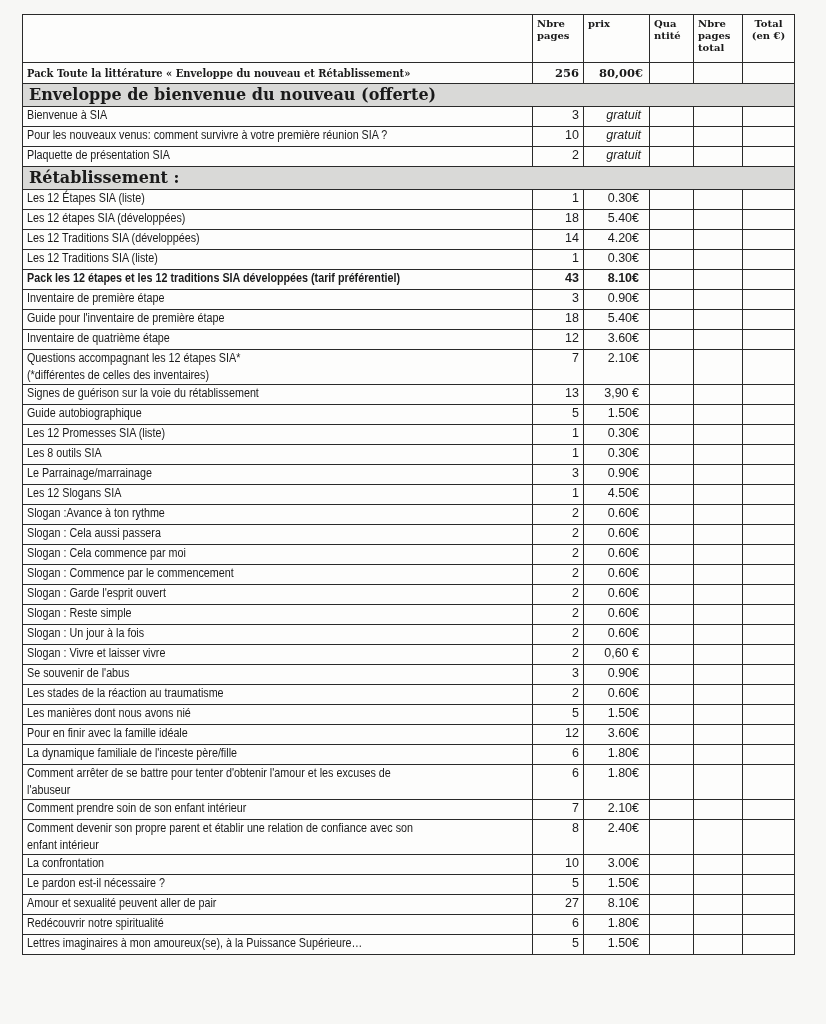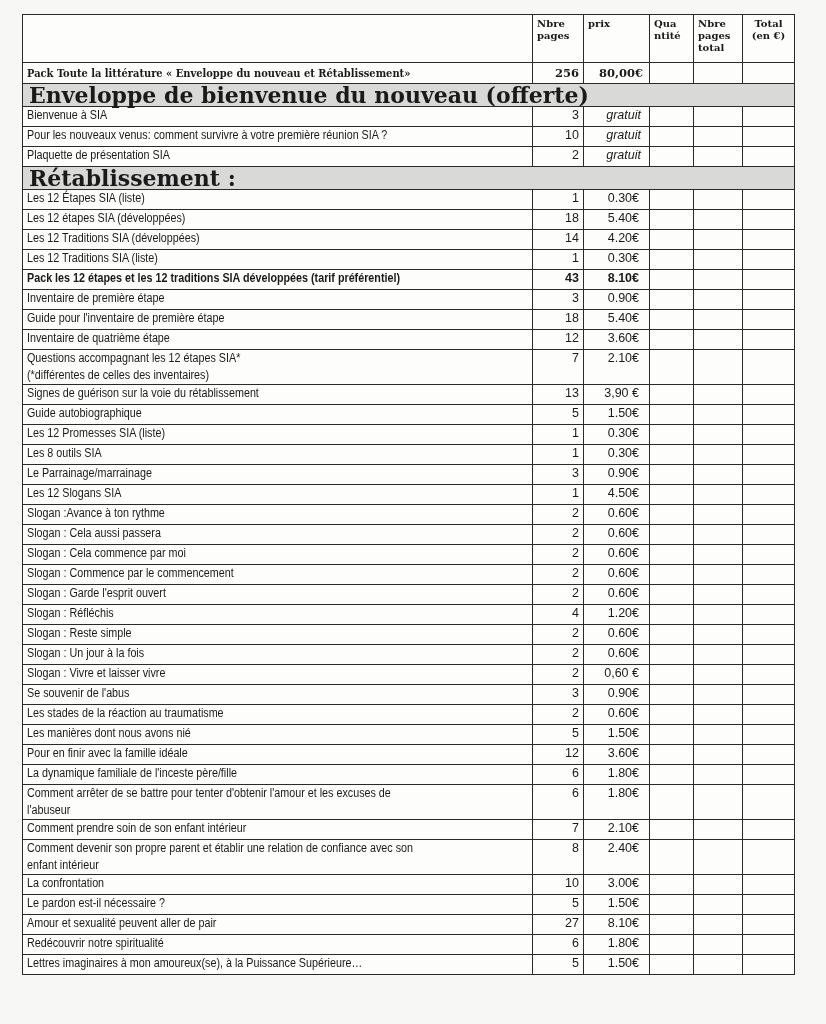--- a/index.html
+++ b/index.html
@@ -29,21 +29,21 @@
   .row td.num { text-align: right; }
   .row td.price { text-align: right; padding-right: 10px; }
   .row td.free { font-style: italic; text-align: right; padding-right: 8px; }
   .row.tall td { height: 34px; }
   .row.bold td { font-weight: bold; }
   .pack td { font-family: "DejaVu Serif", serif; font-weight: bold; font-size: 11.5px; height: 20px; line-height: 20px; }
   .pack td.num, .pack td.price { text-align: right; }
   .pack td.price { padding-right: 6px; }
   .section td {
     background: #d9d9d7; font-family: "DejaVu Serif", serif; font-weight: bold;
-    font-size: 22px; height: 22px; line-height: 22px; padding-left: 6px;
+    font-size: 16px; height: 22px; line-height: 22px; padding-left: 6px;
   }
 </style>
 </head>
 <body>
 
 <div class="page">
   <table>
     <colgroup>
       <col class="c-title">
         <col class="c-pages">
@@ -255,28 +255,20 @@
         </tr>
         <tr class="row">
           <td><span class="cond">Slogan : Garde l'esprit ouvert</span></td>
           <td class="num">2</td>
           <td class="price">0.60€</td>
           <td></td>
           <td></td>
           <td></td>
         </tr>
         <tr class="row">
-          <td><span class="cond">Slogan : Réfléchis</span></td>
-          <td class="num">4</td>
-          <td class="price">1.20€</td>
-          <td></td>
-          <td></td>
-          <td></td>
-        </tr>
-        <tr class="row">
           <td><span class="cond">Slogan : Reste simple</span></td>
           <td class="num">2</td>
           <td class="price">0.60€</td>
           <td></td>
           <td></td>
           <td></td>
         </tr>
         <tr class="row">
           <td><span class="cond">Slogan : Un jour à la fois</span></td>
           <td class="num">2</td>

